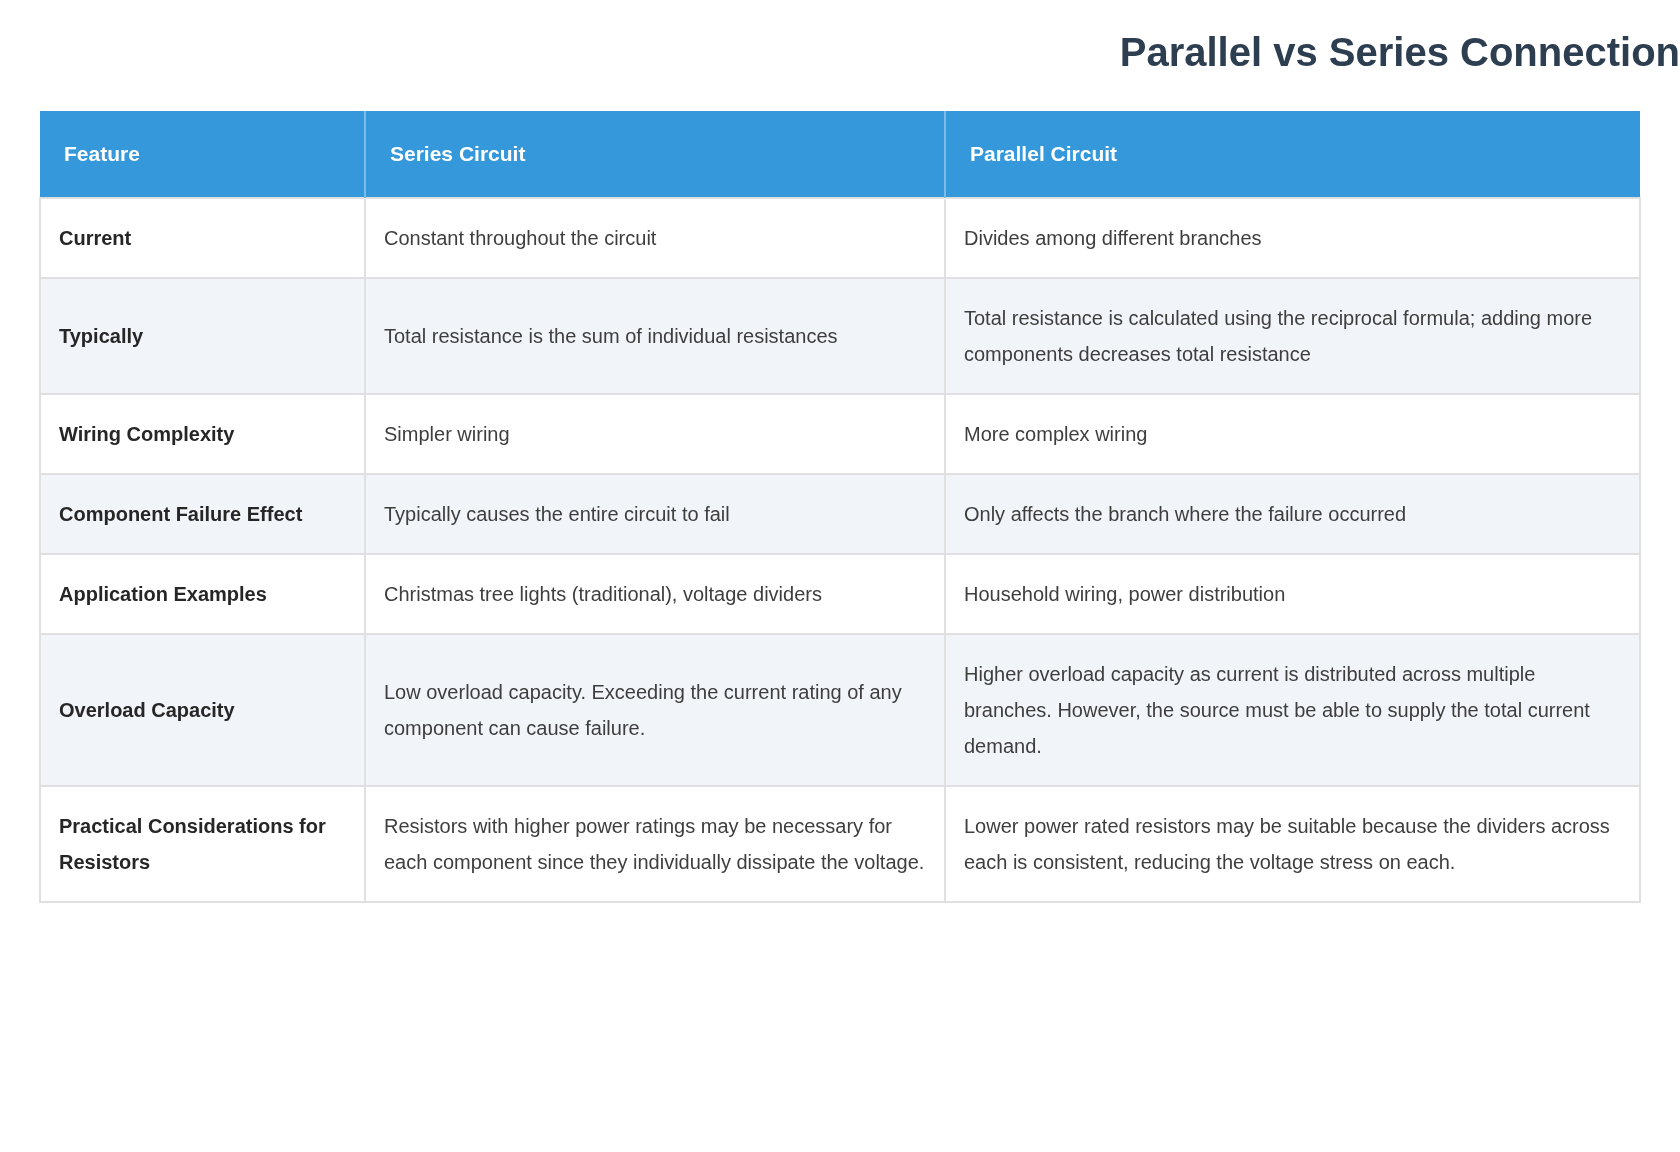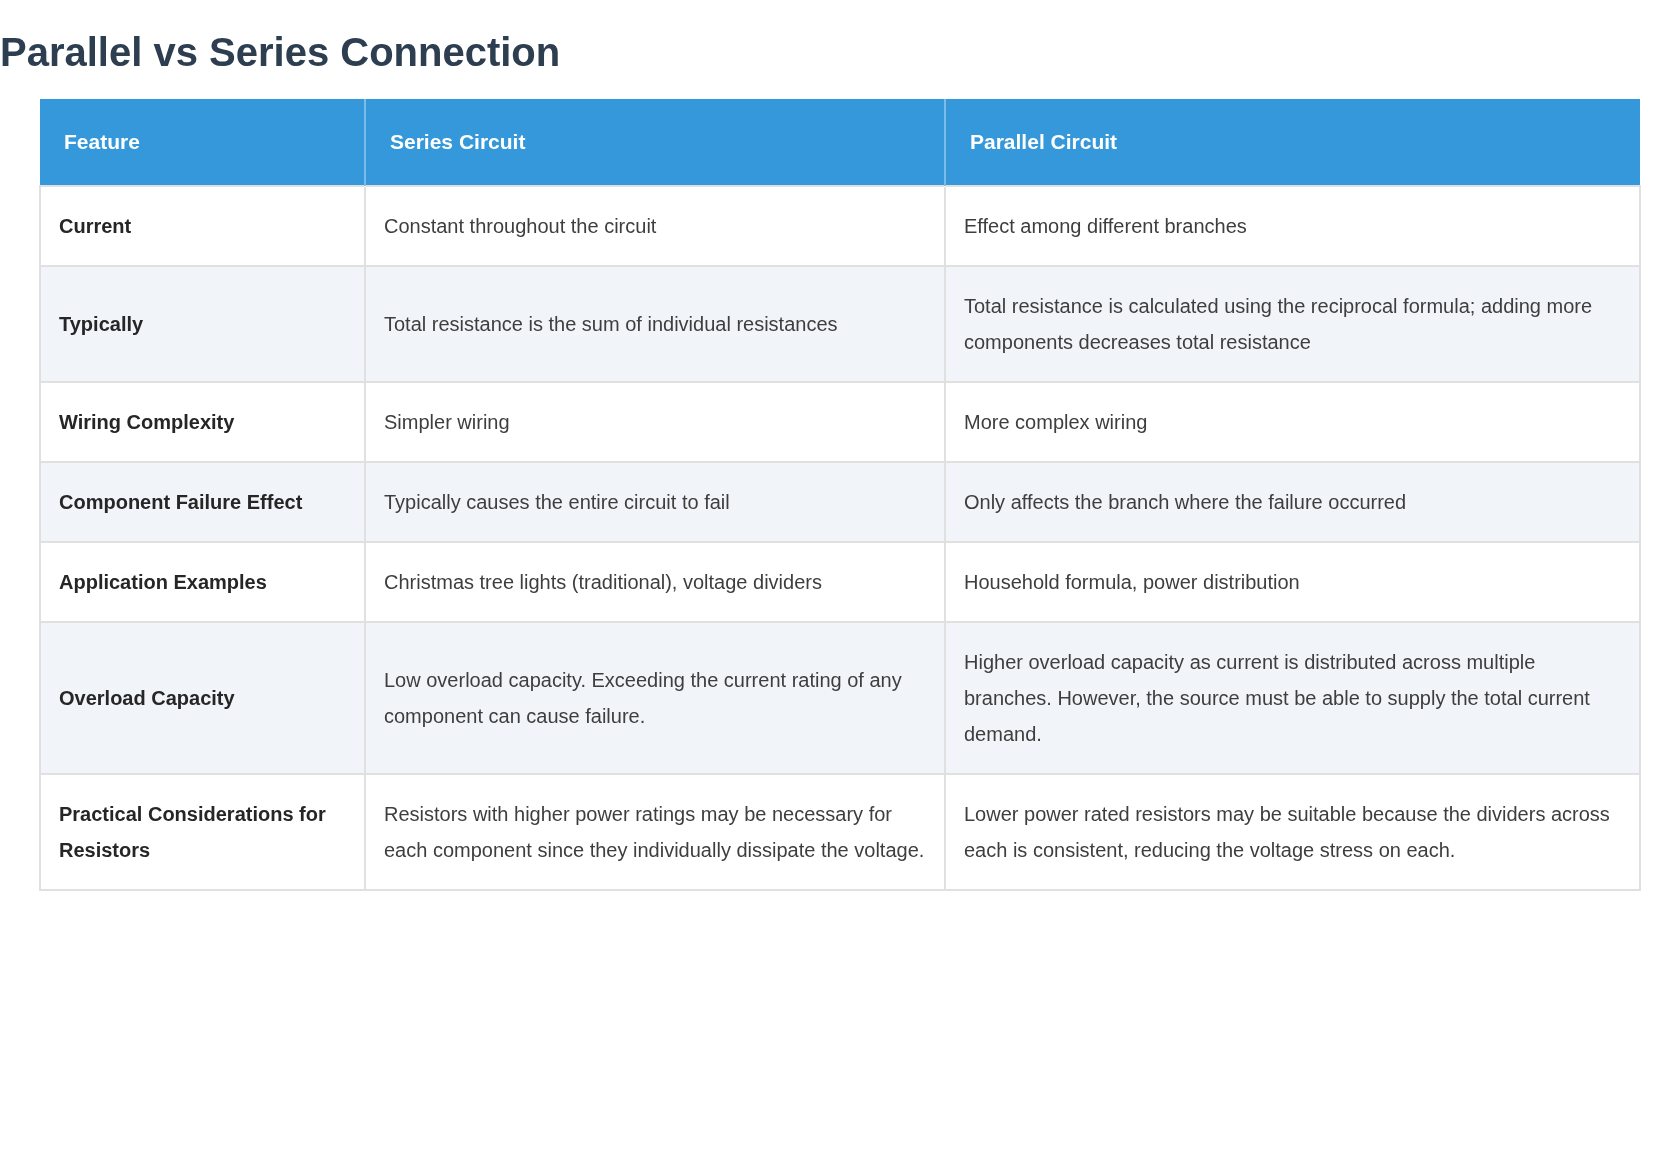--- a/index.html
+++ b/index.html
@@ -4,22 +4,22 @@
 <style>
   * { margin: 0; padding: 0; box-sizing: border-box; }
   html, body {
     background: #ffffff;
     width: 1680px;
     height: 1152px;
     font-family: "Liberation Sans", "DejaVu Sans", sans-serif;
   }
   .page-title {
     margin-top: 30px;
-    margin-bottom: 24px;
-    text-align: left;
+    margin-bottom: 36px;
+    text-align: right;
     font-size: 40px;
     font-weight: bold;
     color: #2c3e50;
   }
   table.compare-table {
     width: 1600px;
     margin: 0 auto;
     border-collapse: collapse;
     table-layout: fixed;
   }
@@ -68,21 +68,21 @@
     <tr>
       <th>Feature</th>
       <th>Series Circuit</th>
       <th>Parallel Circuit</th>
     </tr>
   </thead>
   <tbody id="table-body">
   <tr>
     <td class="feature">Current</td>
     <td>Constant throughout the circuit</td>
-    <td>Effect among different branches</td>
+    <td>Divides among different branches</td>
   </tr>
 
 
   <tr>
     <td class="feature">Typically</td>
     <td>Total resistance is the sum of individual resistances</td>
     <td>Total resistance is calculated using the reciprocal formula; adding more components decreases total resistance</td>
   </tr>
 
   <tr>
@@ -93,21 +93,21 @@
 
   <tr>
     <td class="feature">Component Failure Effect</td>
     <td>Typically causes the entire circuit to fail</td>
     <td>Only affects the branch where the failure occurred</td>
   </tr>
 
   <tr>
     <td class="feature">Application Examples</td>
     <td>Christmas tree lights (traditional), voltage dividers</td>
-    <td>Household formula, power distribution</td>
+    <td>Household wiring, power distribution</td>
   </tr>
 
   <tr>
     <td class="feature">Overload Capacity</td>
     <td>Low overload capacity. Exceeding the current rating of any component can cause failure.</td>
     <td>Higher overload capacity as current is distributed across multiple branches. However, the source must be able to supply the total current demand.</td>
   </tr>
 
   <tr>
     <td class="feature">Practical Considerations for Resistors</td>

